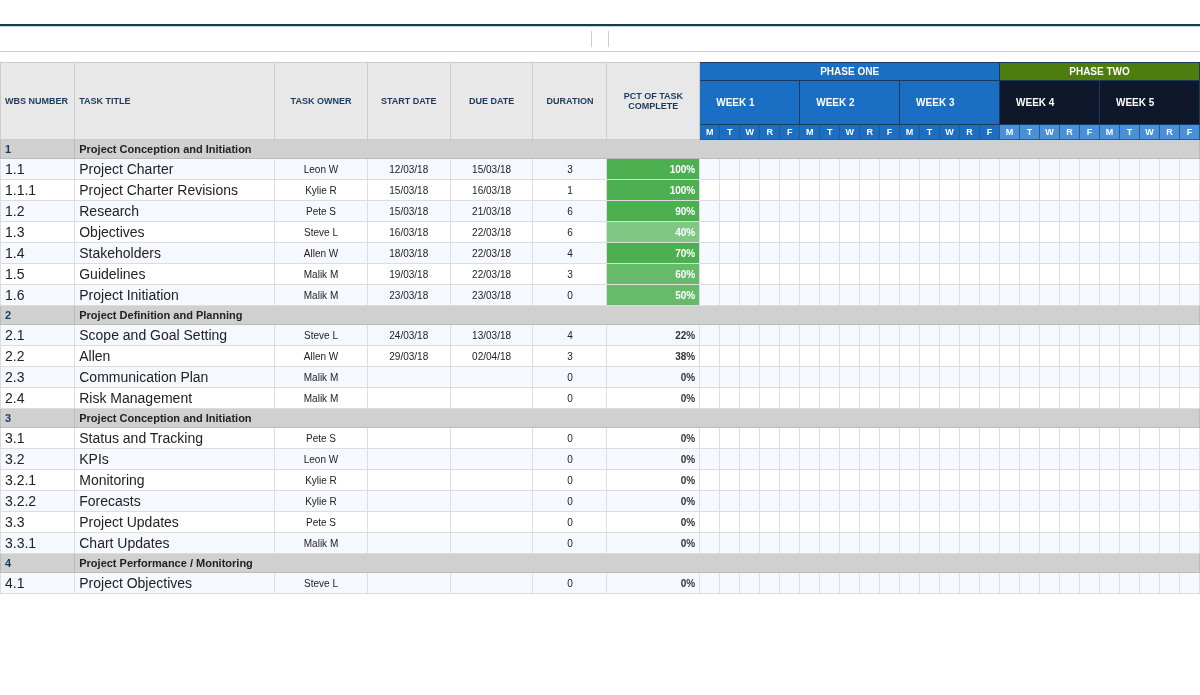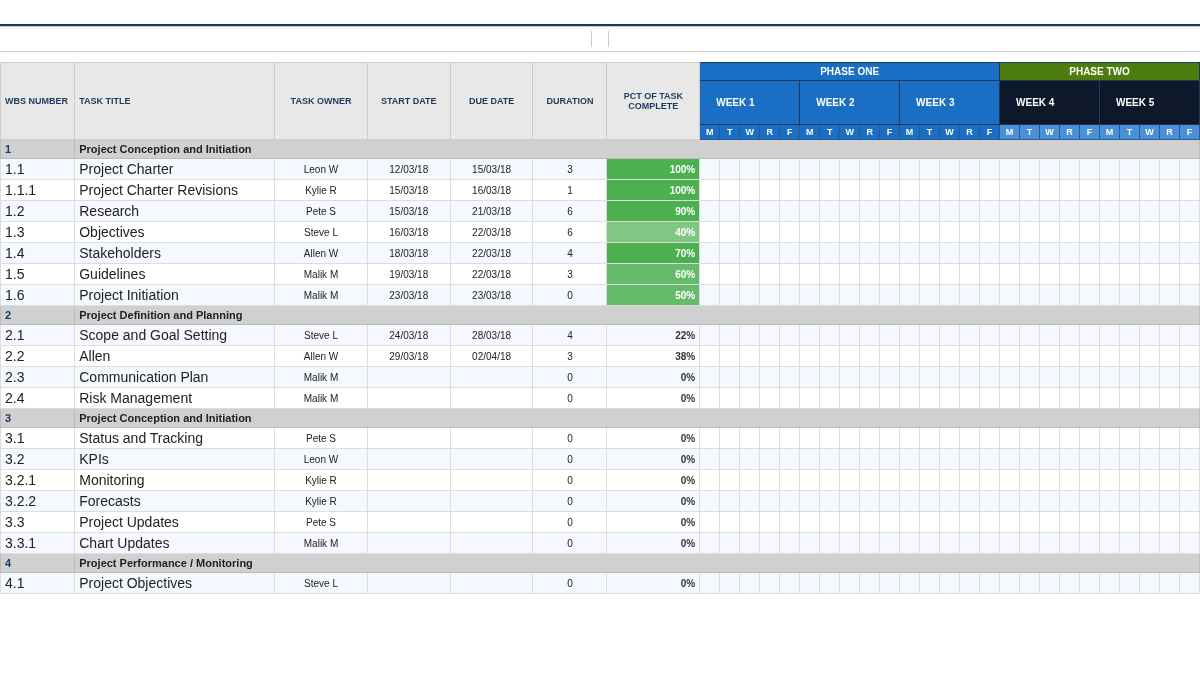--- a/index.html
+++ b/index.html
@@ -551,21 +551,21 @@
         </tr>
         <tr class="section-row">
           <td class="num-cell section-num">2</td>
           <td colspan="31">Project Definition and Planning</td>
         </tr>
         <tr class="data-row">
           <td class="num-cell">2.1</td>
           <td class="task-name-cell">Scope and Goal Setting</td>
           <td class="center-cell">Steve L</td>
           <td class="center-cell">24/03/18</td>
-          <td class="center-cell">28/03/18</td>
+          <td class="center-cell">13/03/18</td>
           <td class="center-cell">4</td>
           <td class="pct-cell ">22%</td>
           <td class="day-cell day-empty"></td>
           <td class="day-cell day-empty"></td>
           <td class="day-cell day-empty"></td>
           <td class="day-cell day-empty"></td>
           <td class="day-cell day-empty"></td>
           <td class="day-cell day-empty"></td>
           <td class="day-cell day-empty"></td>
           <td class="day-cell day-empty"></td>

